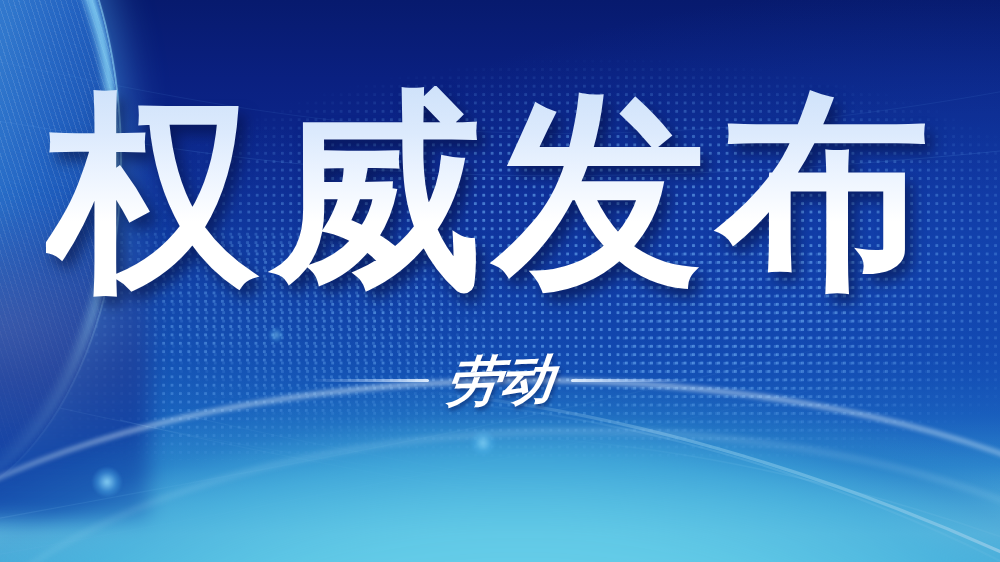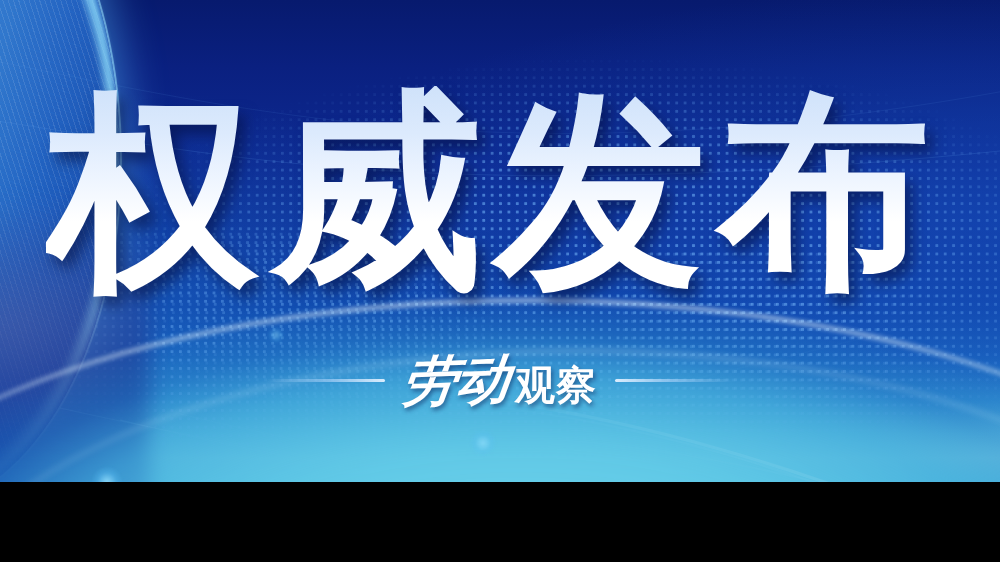--- a/index.html
+++ b/index.html
@@ -7,21 +7,21 @@
     padding: 0;
     background: #000;
   }
   body {
     font-family: "Liberation Sans", sans-serif;
   }
 
   .banner {
     position: relative;
     width: 1000px;
-    height: 482px;
+    height: 562px;
     overflow: hidden;
     background: #1d4ed8;
   }
 
   
   .bg-base {
     position: absolute;
     inset: 0;
     background:
       linear-gradient(180deg,
@@ -328,18 +328,17 @@
   <div class="spark" style="left:268px; top:327px; width:16px; height:16px; opacity:.6;"></div>
 
   <div class="title-wrap">
     <span class="title">权威发布</span>
   </div>
 
   <div class="sub-wrap">
     <span class="rule left"></span>
     <span class="brand">
       <span class="brand-cursive">劳动</span>
-      <span class="brand-kai">观察</span>
     </span>
     <span class="rule right"></span>
   </div>
 
 </div>
 
 </body></html>

